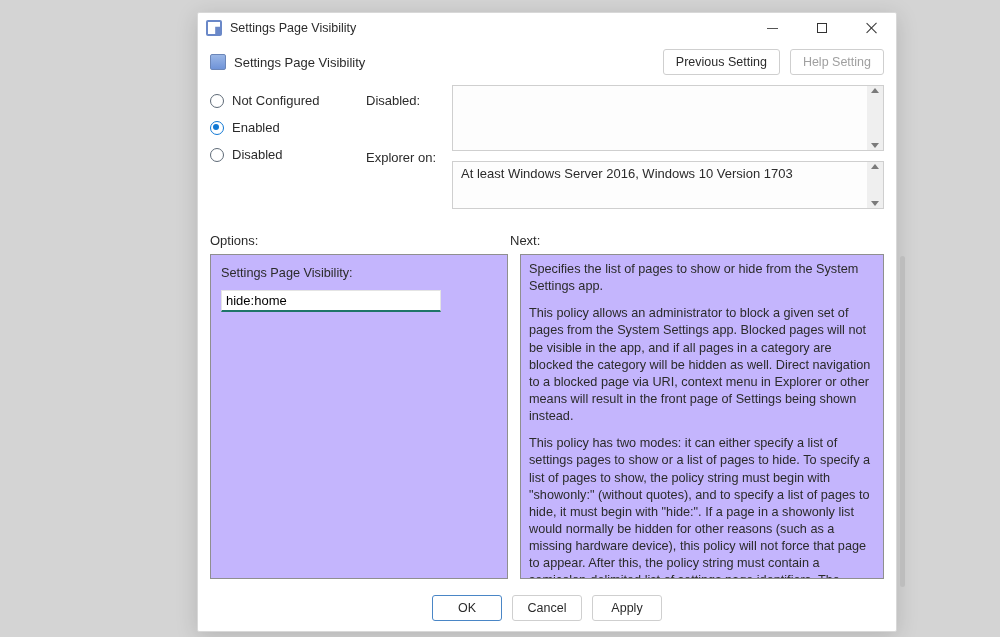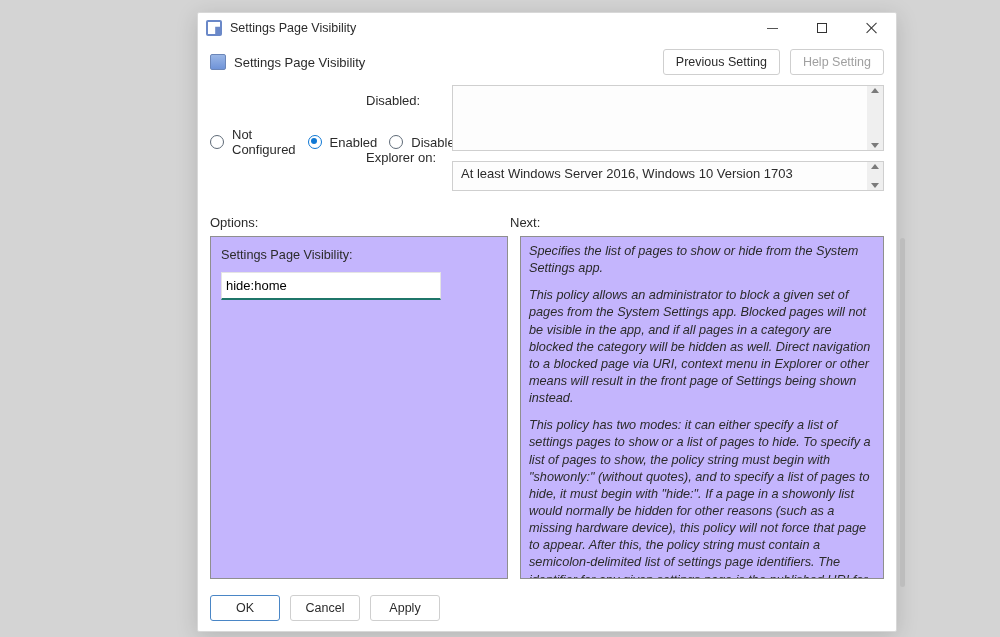--- a/index.html
+++ b/index.html
@@ -46,62 +46,62 @@
   .nav-buttons{margin-left:auto;display:flex;gap:10px;padding-left:16px;}
   .win-btn{
     height:26px;padding:0 12px;border:1px solid var(--field-border);
     background:#fff;border-radius:3px;font-size:12.5px;color:var(--text);
     display:flex;align-items:center;
   }
   .win-btn.disabled{color:var(--disabled);}
 
   
   .body{display:grid;grid-template-columns:150px 80px 1fr;column-gap:6px;padding:0 12px 8px 12px;}
-  .radios{grid-column:1;display:flex;gap:12px;padding-top:8px;}
+  .radios{grid-column:1;display:flex;flex-direction:column;gap:12px;padding-top:8px;}
   .radio-row{display:flex;align-items:center;font-size:13px;gap:8px;}
   .radio{width:14px;height:14px;border:1.4px solid #5e6a77;border-radius:50%;display:inline-block;position:relative;flex:0 0 14px;}
   .radio.checked{border-color:var(--accent);}
   .radio.checked::after{content:"";position:absolute;left:2.3px;top:2.3px;width:6px;height:6px;border-radius:50%;background:var(--accent);}
   .label-col{grid-column:2;font-size:13px;display:flex;flex-direction:column;gap:48px;padding-top:8px;}
   .label-col .lbl{white-space:nowrap;}
   .lbl.supported{margin-top:-6px;}
   .field-col{grid-column:3;display:flex;flex-direction:column;gap:10px;}
   .boxfield{
     position:relative;border:1px solid var(--field-border);background:var(--field-bg);
     font-size:13px;color:var(--text);overflow:hidden;
   }
   .comment-field{height:66px;}
-  .supported-field{height:30px;padding:4px 18px 4px 8px;}
+  .supported-field{height:48px;padding:4px 18px 4px 8px;}
   .sb{position:absolute;right:0;top:0;bottom:0;width:16px;background:var(--scroll-bg);display:flex;flex-direction:column;justify-content:space-between;align-items:center;padding:2px 0;}
   .sb .arr{width:0;height:0;border-left:4px solid transparent;border-right:4px solid transparent;}
   .sb .up{border-bottom:5px solid var(--scroll-arrow);}
   .sb .down{border-top:5px solid var(--scroll-arrow);}
 
   
   .section-labels{display:flex;padding:16px 12px 6px 12px;font-size:13px;}
   .section-labels .opts{flex:0 0 300px;}
   .cursor{position:absolute;left:157px;top:232px;pointer-events:none;}
   .cursor svg{width:14px;height:18px;}
 
   
   .panels{display:flex;gap:12px;padding:0 12px 10px 12px;flex:1;min-height:0;position:relative;}
   .panel{border:1px solid var(--border-dark);background:#c4b5fd;font-size:12.7px;line-height:1.35;}
   .options-panel{flex:0 0 298px;padding:10px 10px;}
   .options-panel .fld-label{margin-bottom:8px;}
   .options-input{
-    width:220px;height:28px;border:0;border-bottom:2px solid #1f7569;
+    width:220px;height:22px;border:0;border-bottom:2px solid #1f7569;
     background:#fff;font-size:13px;padding:0 4px;outline:none;
     border-top:1px solid #e4e4e4;border-left:1px solid #e4e4e4;border-right:1px solid #e4e4e4;
   }
   .help-panel{flex:1;padding:6px 10px 6px 8px;overflow:hidden;position:relative;}
-  .help-panel p{margin:0 0 10px 0;font-style:italic;}
+  .help-panel p{margin:0 0 10px 0;}
   .panel-scroll{position:absolute;right:-9px;top:2px;bottom:2px;width:5px;background:#bdbdbd;border-radius:3px;}
 
   
-  .footer{display:flex;justify-content:flex-start;gap:10px;padding:6px 12px 10px 12px;}
+  .footer{display:flex;justify-content:center;gap:10px;padding:6px 12px 10px 12px;}
   .footer .win-btn{min-width:70px;justify-content:center;}
   .ok-btn{border-color:#4a86c6;}
 </style>
 </head>
 <body>
 
 <div class="window">
 
   <div class="titlebar">
     <span class="app-icon"></span>

